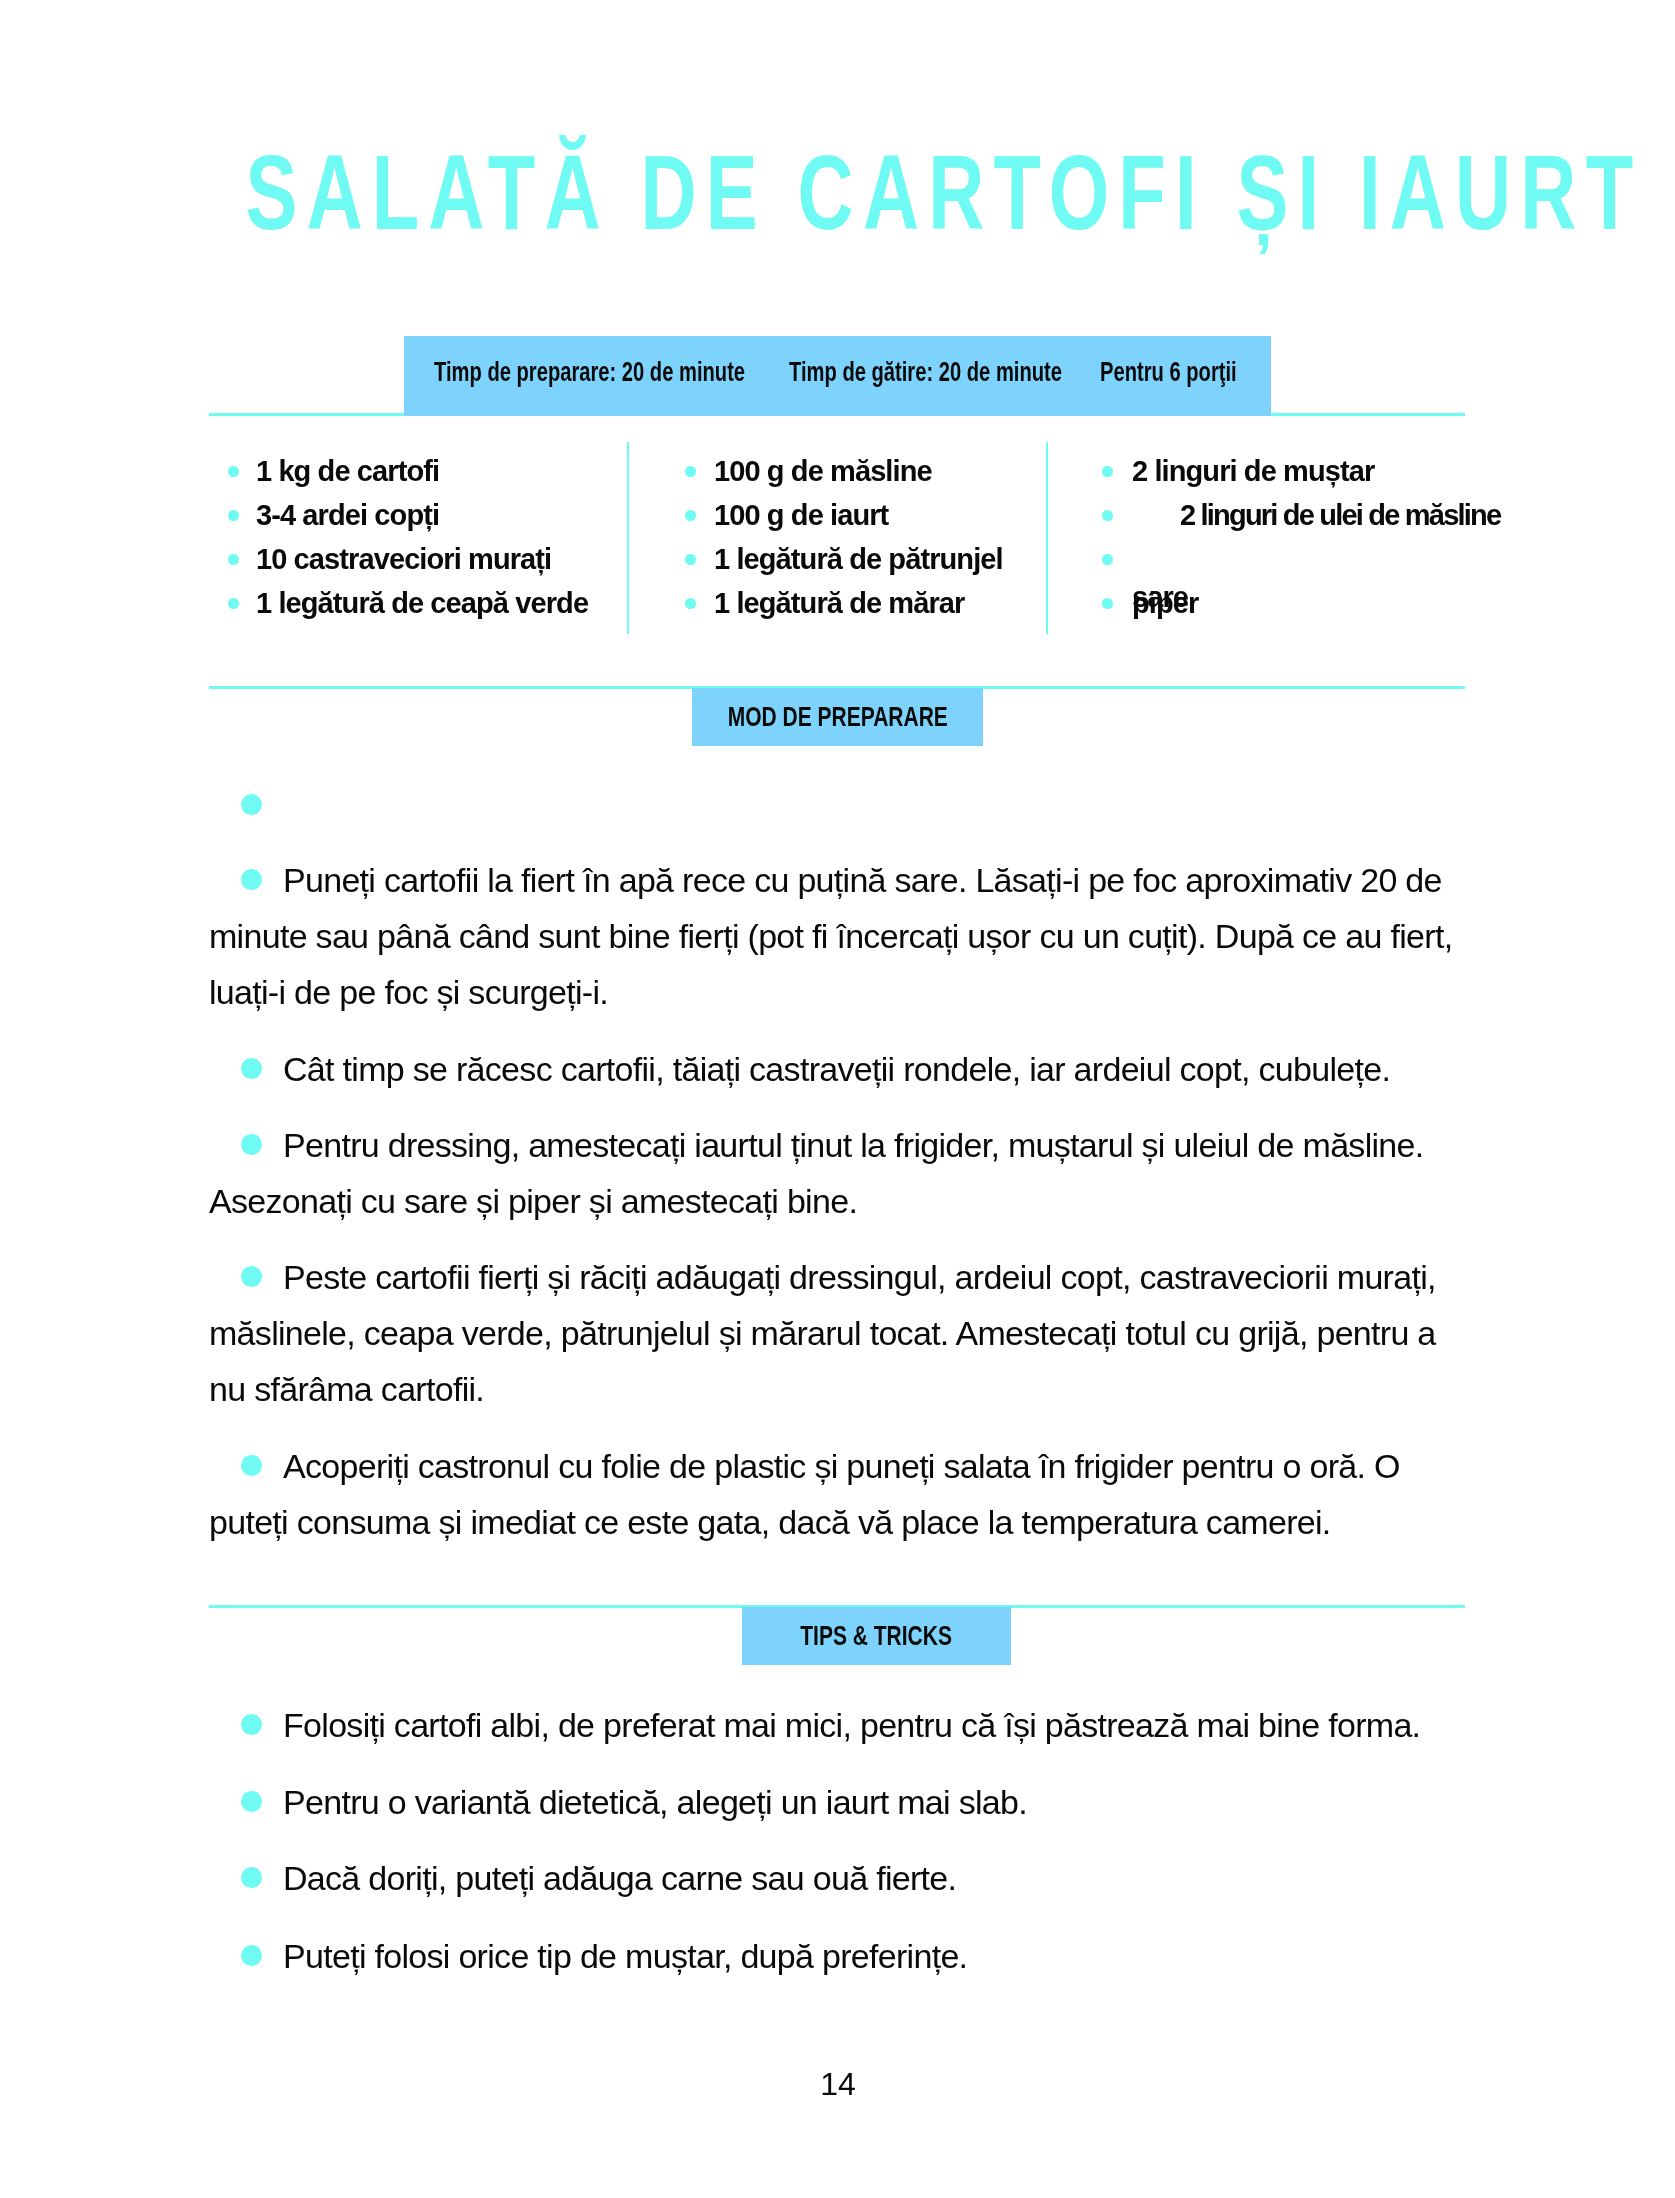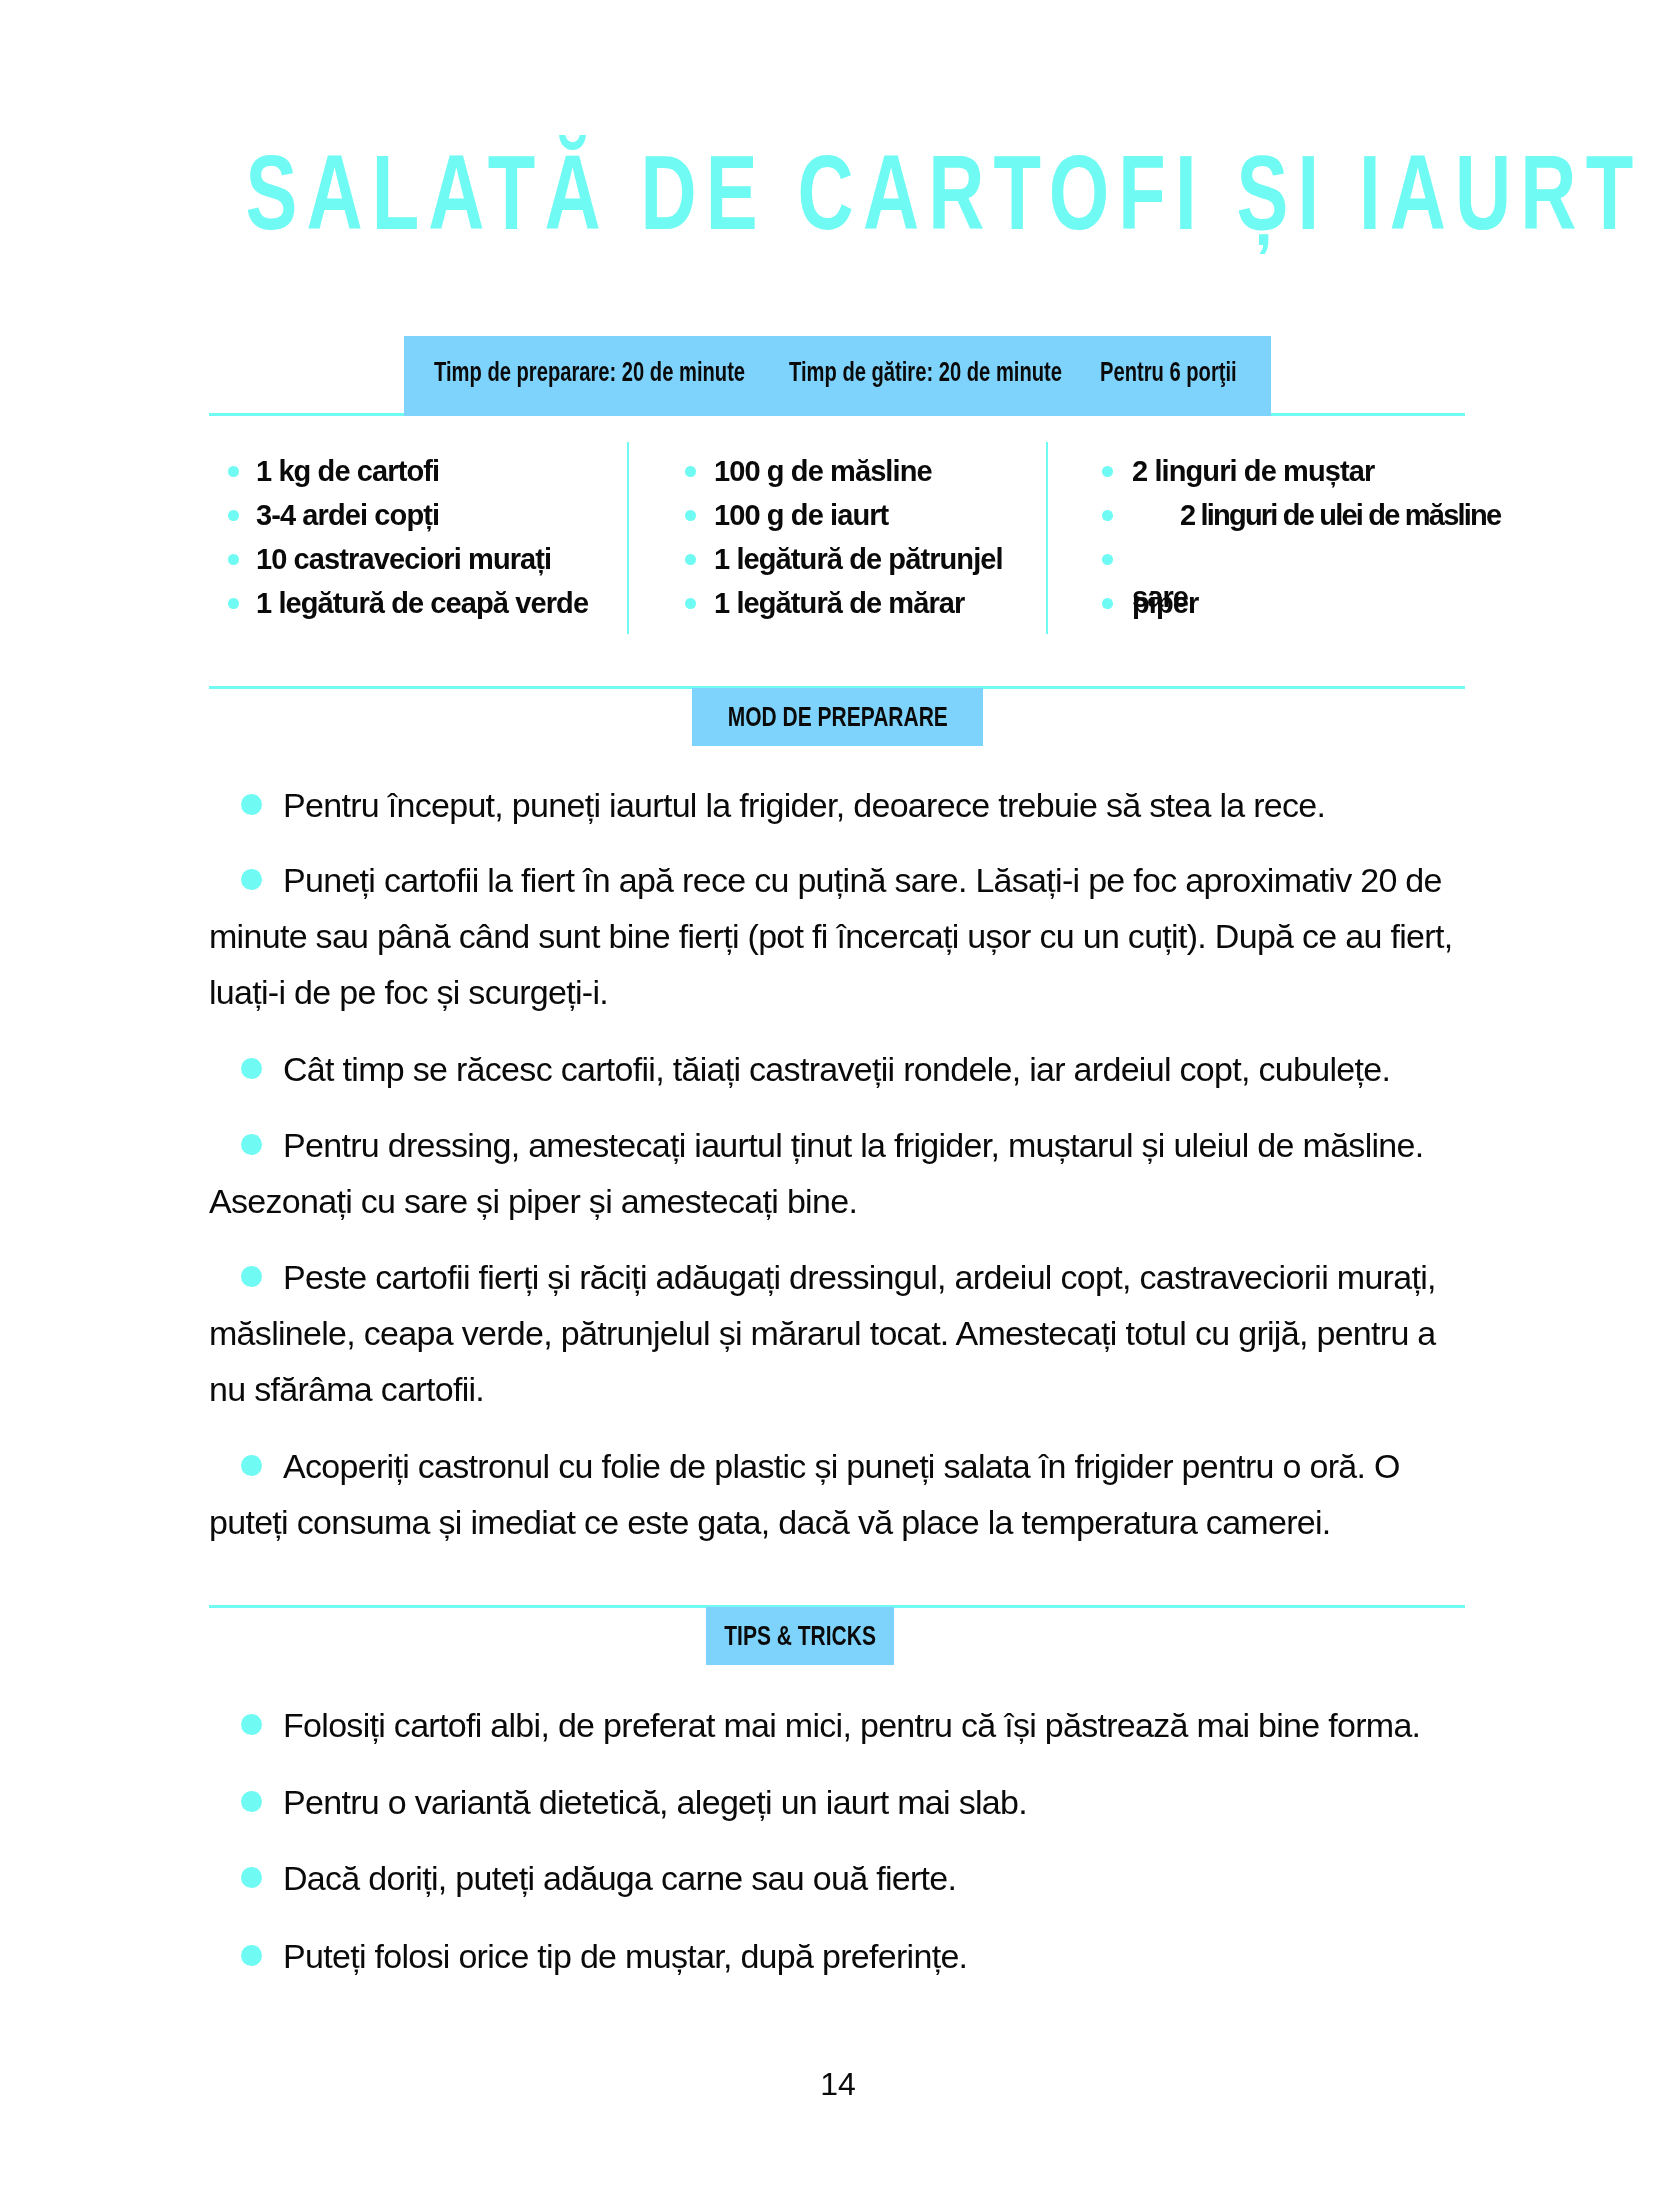--- a/index.html
+++ b/index.html
@@ -93,29 +93,29 @@
       <span class="ing-dot" style="left:1102px;"></span>
       <span class="ing-text" style="left:1132px;">piper</span>
     </div>
 </div>
 
 <div class="hline" style="top:686px;"></div>
 <div class="cyan-bar section-head" style="left:692px; top:688px; width:291px; height:58px;">
   <span class="label">MOD DE PREPARARE</span>
 </div>
 
-<div class="para" style="top:777px;"><span class="dot"></span><span>Pentru început, puneți iaurtul la frigider, deoarece trebuie să stea la rece.</span></div>
+<div class="para" style="top:777px;"><span class="dot"></span></div>
 <div class="para" style="top:852px;"><span class="dot"></span><span>Puneți cartofii la fiert în apă rece cu puțină sare. Lăsați-i pe foc aproximativ 20 de minute sau până când sunt bine fierți (pot fi încercați ușor cu un cuțit). După ce au fiert, luați-i de pe foc și scurgeți-i.</span></div>
 <div class="para" style="top:1041px;"><span class="dot"></span><span>Cât timp se răcesc cartofii, tăiați castraveții rondele, iar ardeiul copt, cubulețe.</span></div>
 <div class="para" style="top:1117px;"><span class="dot"></span><span>Pentru dressing, amestecați iaurtul ținut la frigider, muștarul și uleiul de măsline. Asezonați cu sare și piper și amestecați bine.</span></div>
 <div class="para" style="top:1249px;"><span class="dot"></span><span>Peste cartofii fierți și răciți adăugați dressingul, ardeiul copt, castraveciorii murați, măslinele, ceapa verde, pătrunjelul și mărarul tocat. Amestecați totul cu grijă, pentru a nu sfărâma cartofii.</span></div>
 <div class="para" style="top:1438px;"><span class="dot"></span><span>Acoperiți castronul cu folie de plastic și puneți salata în frigider pentru o oră. O puteți consuma și imediat ce este gata, dacă vă place la temperatura camerei.</span></div>
 
 <div class="hline" style="top:1605px;"></div>
-<div class="cyan-bar section-head" style="left:706px; top:1607px; width:188px; height:58px;">
+<div class="cyan-bar section-head" style="left:742px; top:1607px; width:269px; height:58px;">
   <span class="label">TIPS &amp; TRICKS</span>
 </div>
 
 <div class="para" style="top:1697px;"><span class="dot"></span><span>Folosiți cartofi albi, de preferat mai mici, pentru că își păstrează mai bine forma.</span></div>
 <div class="para" style="top:1774px;"><span class="dot"></span><span>Pentru o variantă dietetică, alegeți un iaurt mai slab.</span></div>
 <div class="para" style="top:1850px;"><span class="dot"></span><span>Dacă doriți, puteți adăuga carne sau ouă fierte.</span></div>
 <div class="para" style="top:1928px;"><span class="dot"></span><span>Puteți folosi orice tip de muștar, după preferințe.</span></div>
 
 <div class="page-num">14</div>
 

